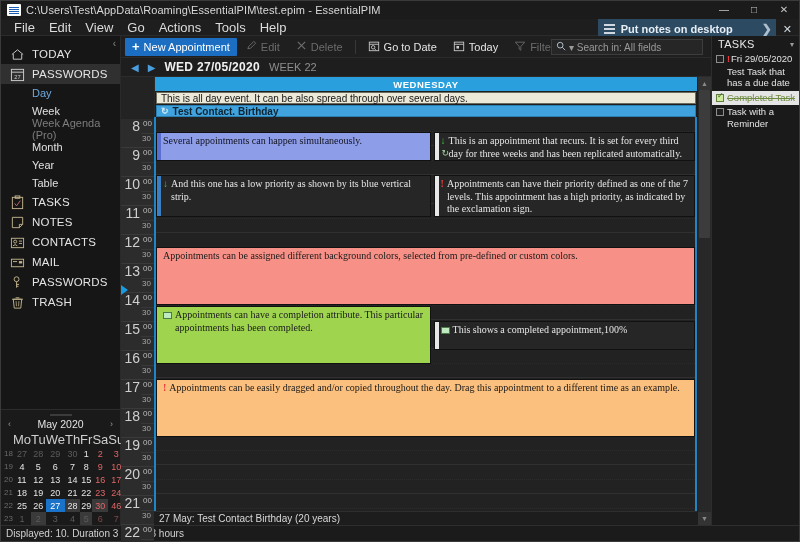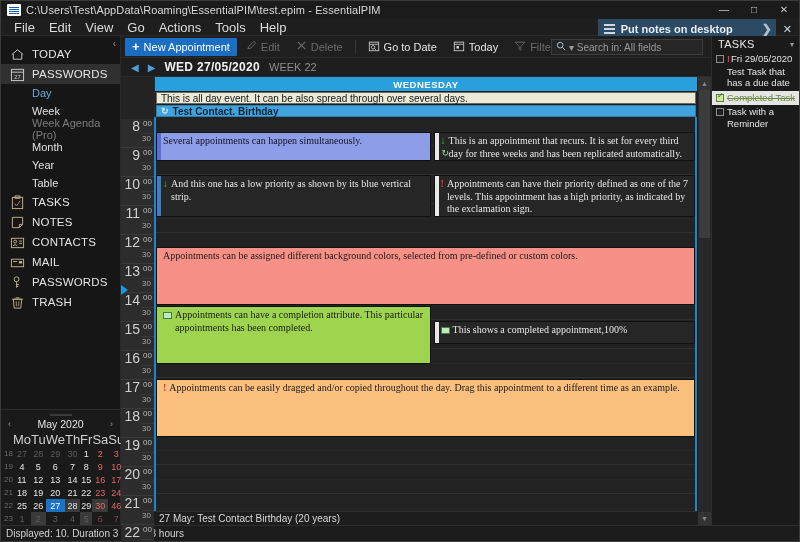--- a/index.html
+++ b/index.html
@@ -736,21 +736,21 @@
                     <span class="body-txt">Appointments can be assigned different background colors, selected from pre-defined or custom colors.</span>
                   </div>
                 </div>
                 <div class="appt" style="top: 189px; height: 58px; left: 0%; width: 51%; background: rgb(159, 212, 79); color: rgb(26, 26, 26);">
                   <div class="strip" style="background: rgb(159, 212, 79);"></div>
                   <div class="txt">
                     <span class="chk-ico"></span>
                     <span class="body-txt">Appointments can have a completion attribute. This particular appointments has been completed.</span>
                   </div>
                 </div>
-                <div class="appt" style="top: 204px; height: 23px; left: 51.5%; width: 48.5%; background: rgb(38, 38, 38); color: rgb(230, 230, 230);">
+                <div class="appt" style="top: 204px; height: 29px; left: 51.5%; width: 48.5%; background: rgb(38, 38, 38); color: rgb(230, 230, 230);">
                   <div class="strip" style="background: rgb(232, 232, 232);"></div>
                   <div class="txt">
                     <span class="chk-ico"></span>
                     <span class="body-txt">This shows a completed appointment,100%</span>
                   </div>
                 </div>
                 <div class="appt" style="top: 262px; height: 58px; left: 0%; width: 100%; background: rgb(251, 191, 126); color: rgb(26, 26, 26);">
                   <div class="strip" style="background: rgb(251, 191, 126);"></div>
                   <div class="txt">
                     <span class="pri high">!</span>

